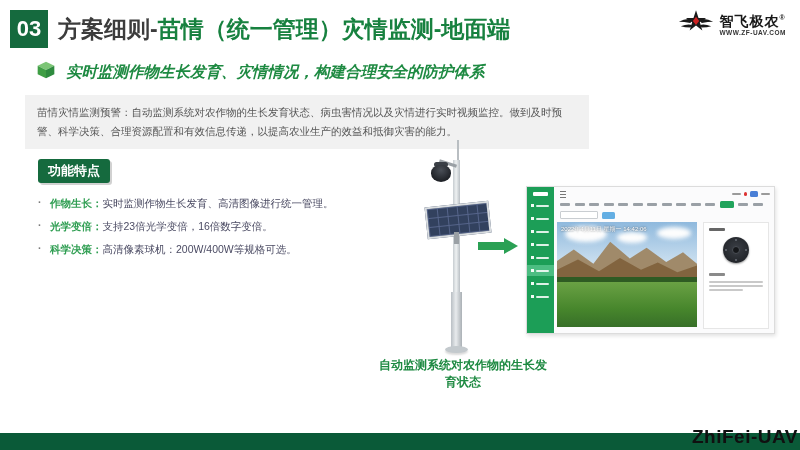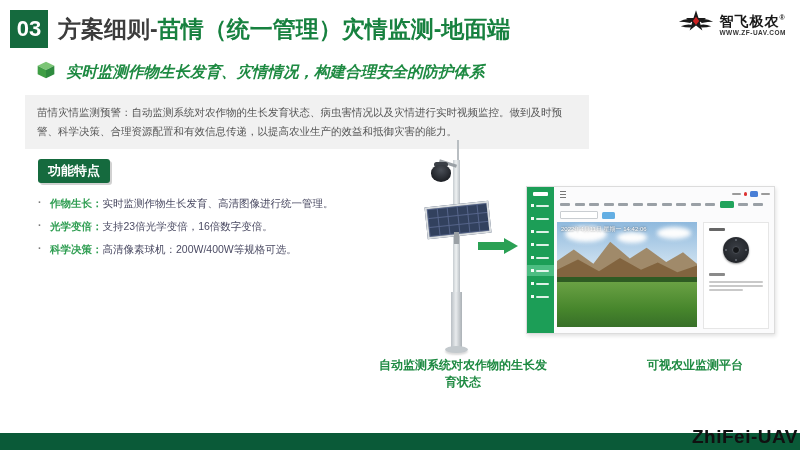--- a/index.html
+++ b/index.html
@@ -270,18 +270,17 @@
         <span class="knob-dot" style="left:12px;top:22px"></span>
         <span class="knob-dot" style="left:2px;top:12px"></span>
         <span class="knob-dot" style="left:22px;top:12px"></span>
       </div>
       <div class="pc-sub"></div>
       <div class="pc-line" style="top:58px"></div>
       <div class="pc-line" style="top:62px"></div>
       <div class="pc-line" style="top:66px;width:34px"></div>
     </div>
   </div>
-  <div class="platform-caption">可视农业监测平台</div>
 
   <div class="footer-bar"></div>
   <div class="brand">ZhiFei-UAV</div>
 
 </div>
 
 </body></html>

